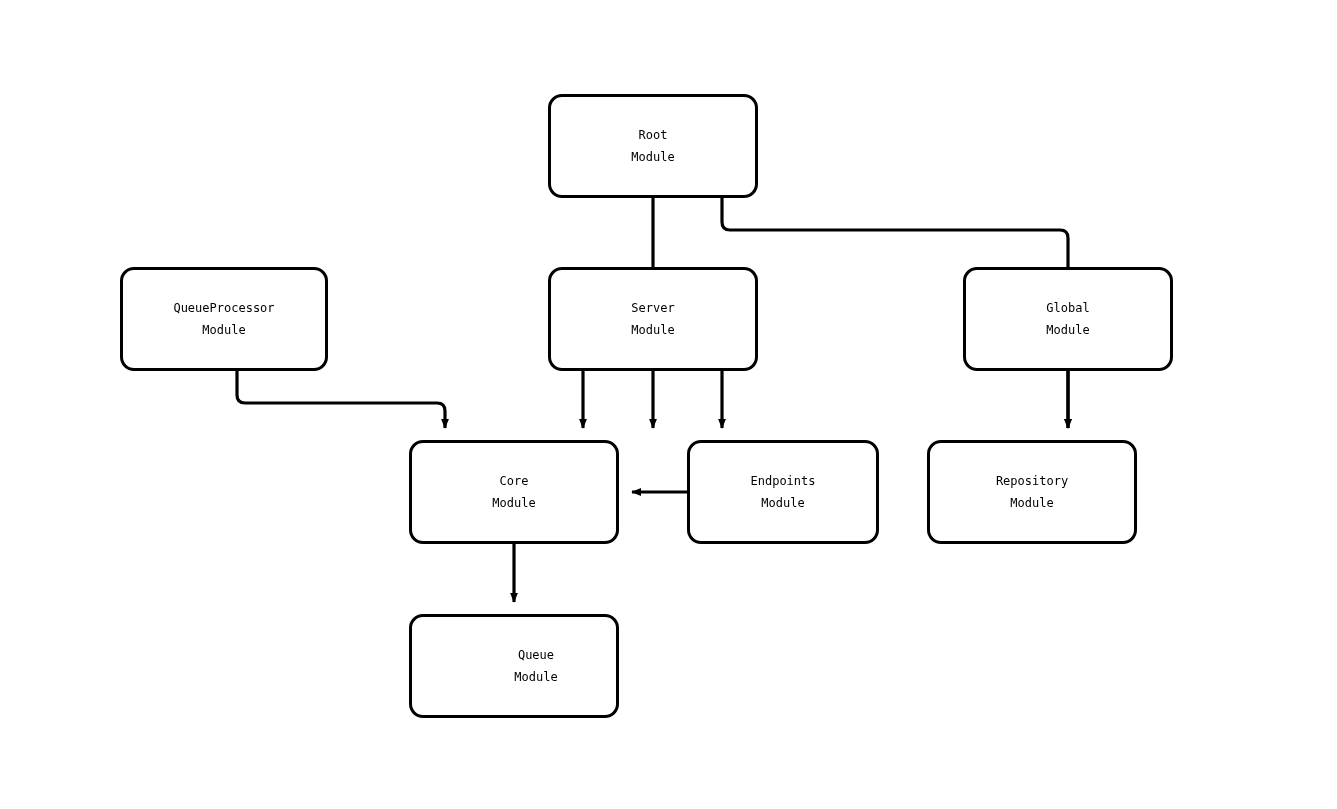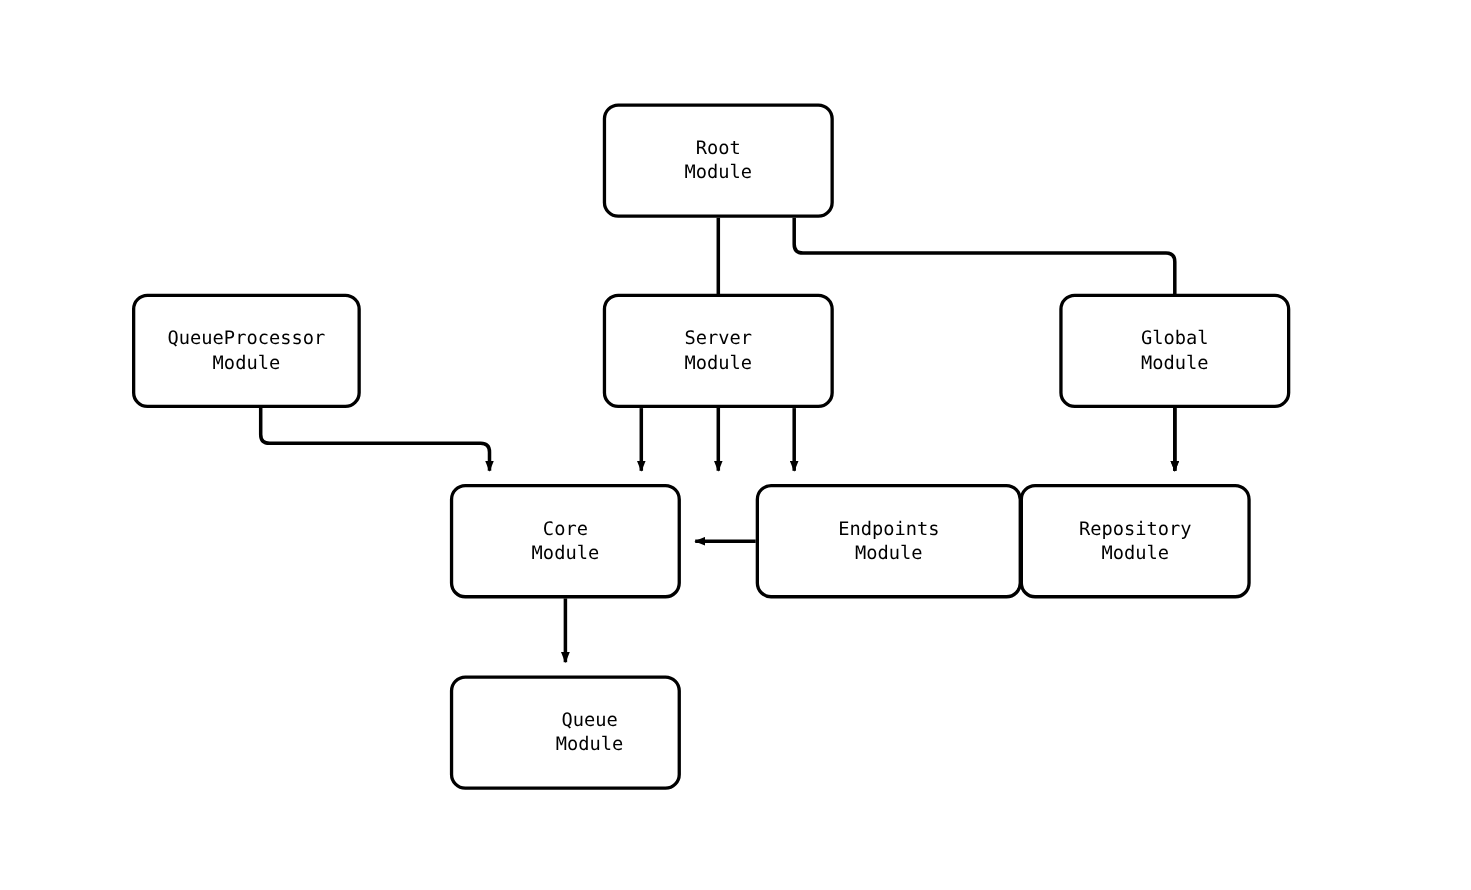--- a/index.html
+++ b/index.html
@@ -30,21 +30,21 @@
     border: 3px solid #000000;
     border-radius: 14px;
     display: flex;
     flex-direction: column;
     align-items: center;
     justify-content: center;
     z-index: 2;
   }
   .node-label {
     font-family: "DejaVu Sans Mono", "Liberation Mono", monospace;
-    font-size: 17px;
+    font-size: 12px;
     line-height: 22px;
     color: #000000;
     text-align: center;
     white-space: pre;
     letter-spacing: 0px;
   }
 </style>
 </head>
 <body>
 
@@ -96,21 +96,21 @@
   <div class="node" style="left:963px; top:267px; width:210px; height:104px;">
     <div class="node-label">Global
 Module</div>
   </div>
 
   <div class="node" style="left:409px; top:440px; width:210px; height:104px;">
     <div class="node-label">Core
 Module</div>
   </div>
 
-  <div class="node" style="left:687px; top:440px; width:242px; height:104px;">
+  <div class="node" style="left:687px; top:440px; width:192px; height:104px;">
     <div class="node-label">Endpoints
 Module</div>
   </div>
 
   <div class="node" style="left:927px; top:440px; width:210px; height:104px;">
     <div class="node-label">Repository
 Module</div>
   </div>
 
   <div class="node" style="left:409px; top:614px; width:210px; height:104px;padding-left:44px;">

